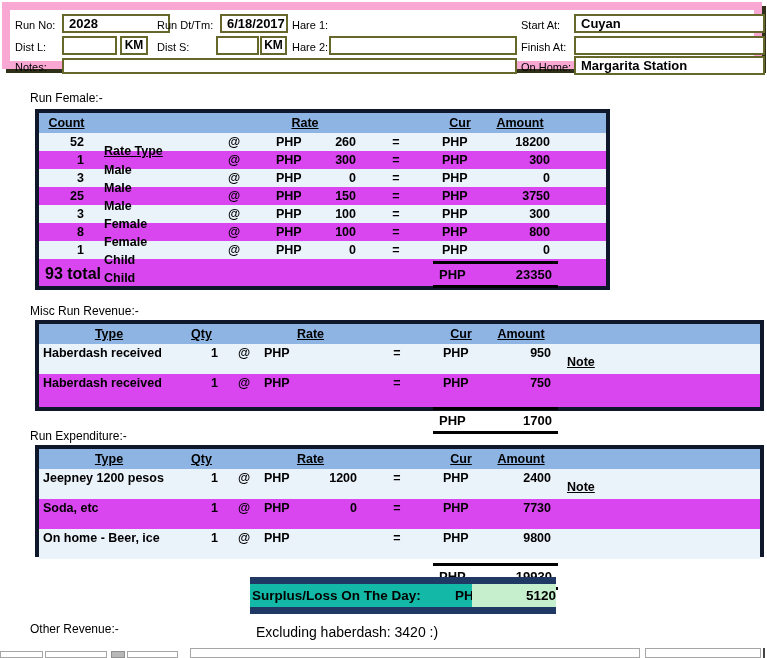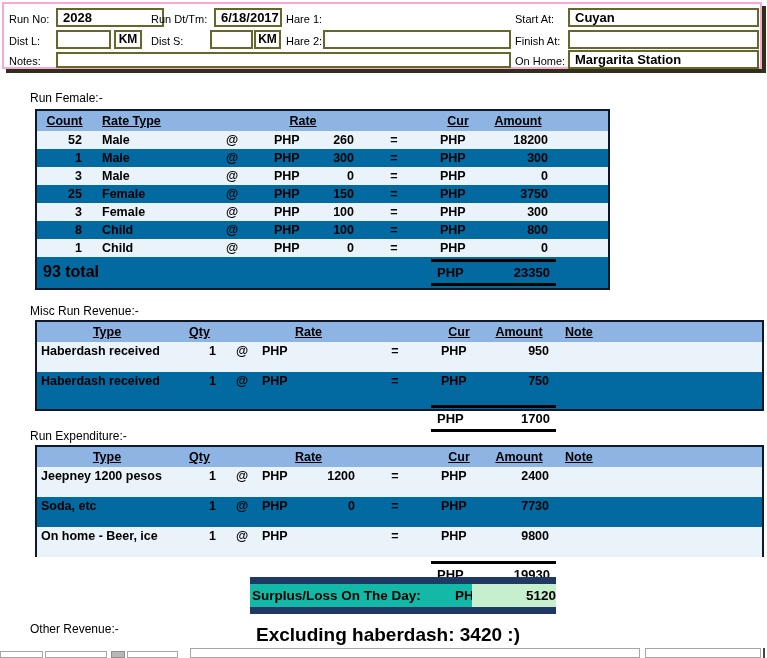--- a/index.html
+++ b/index.html
@@ -6,64 +6,64 @@
     --olive:#66682b; --navy:#1f3864; --hblue:#8db4e2; --stripe:#eaf2fa;
     --green:#c6efce; --cellgray:#a6a6a6;
   }
   *{box-sizing:border-box; margin:0; padding:0;}
   html,body{background:#fff;}
   body{font-family:"Liberation Sans", sans-serif; color:#000;}
   #page{position:relative; width:767px; height:658px; background:#fff; overflow:hidden;}
 
   
   .hdr-form{position:absolute; left:2px; top:2px; width:760px; height:67px;
-    border:2px solid #f9a8d4; background:#fff; box-shadow:4px 4px 0 #30301a;}
+    border:8px solid #f9a8d4; background:#fff; box-shadow:4px 4px 0 #30301a;}
   .lbl{position:absolute; font-size:11px; line-height:19px; white-space:nowrap;}
   .inp{position:absolute; height:19px; border:2px solid var(--olive); background:#fff;
     font-weight:bold; font-size:13px; line-height:15px; padding-left:5px; white-space:nowrap; overflow:hidden;}
   .inp.km{text-align:center; padding-left:0; font-size:12px;}
 
   
   .sect{position:absolute; font-size:12px; white-space:nowrap;}
 
   
-  .tbl{position:absolute; border:2px solid #0f172a; background:#0369a1;}
+  .tbl{position:absolute; border:4px solid #0f172a; background:#d946ef;}
   .thead{background:var(--hblue); font-weight:bold; font-size:12.5px; height:20px; line-height:20px;}
   .thead span{text-decoration:underline;}
   .trow{height:18px; line-height:18px; font-weight:bold; font-size:12.5px;}
   .trow.tall{height:30px; line-height:19px;}
   .trow.alt{background:var(--stripe);}
   .grid-rev, .grid-rev-h, .grid-msc, .grid-msc-h{display:grid;}
   .grid-rev  {grid-template-columns:55px 120px 40px 42px 60px 80px 48px 72px 1fr;}
   .grid-rev-h{grid-template-columns:55px 120px 40px 102px 80px 48px 72px 1fr;}
   .grid-msc  {grid-template-columns:140px 45px 40px 48px 45px 80px 48px 72px 1fr;}
   .grid-msc-h{grid-template-columns:140px 45px 40px 93px 80px 48px 72px 1fr;}
   .al{text-align:left;} .ar{text-align:right;} .ac{text-align:center;}
-  .pl4{padding-left:4px;} .pl6{padding-left:6px;} .pl10{padding-left:10px;}
+  .pl4{padding-left:4px;} .pl6{padding-left:6px;} .pl10{padding-left:10px;margin-top:28px;}
   .pl22{padding-left:22px;} .pr6{padding-right:6px;} .pr10{padding-right:10px;}
 
   .total-area{position:relative;}
   .total-label{position:absolute; left:6px; top:6px; font-weight:bold; font-size:16px;}
   .total-box{position:absolute; left:394px; width:125px; height:27px;
     border-top:3px solid #000; border-bottom:3px solid #000;
     display:flex; justify-content:space-between; align-items:center;
     padding:0 6px; font-weight:bold; font-size:13px;}
 
   
   .surplus{position:absolute; left:250px; top:577px; width:306px;}
   .surplus .bar{height:7px; background:var(--navy);}
   .surplus .mid{height:23px; position:relative; display:flex; align-items:center;
     font-weight:bold; font-size:13.5px; background:#14b8a6;}
   .surplus .mid .slabel{padding-left:2px; width:205px; white-space:nowrap;}
   .surplus .greenbox{position:absolute; right:0; top:0; bottom:0; width:84px;
     background:var(--green); display:flex; align-items:center; justify-content:flex-end;
     font-weight:bold; font-size:13.5px;}
 
   .other-rev{position:absolute; left:30px; top:622px; font-size:12px;}
-  .excl{position:absolute; left:256px; top:624px; font-weight:bold; font-size:19px; white-space:nowrap;}
+  .excl{position:absolute; left:256px; top:624px; font-weight:normal; font-size:14px; white-space:nowrap;}
 
   
   .pcell{position:absolute; background:#fff; border:1px solid var(--cellgray);}
   .pcell.fill{background:#b8b8b8; border-color:#8f8f8f;}
   .pcell.edge{border:none; border-left:2px solid #444;}
 </style>
 </head>
 <body>
 
 <div id="page">

